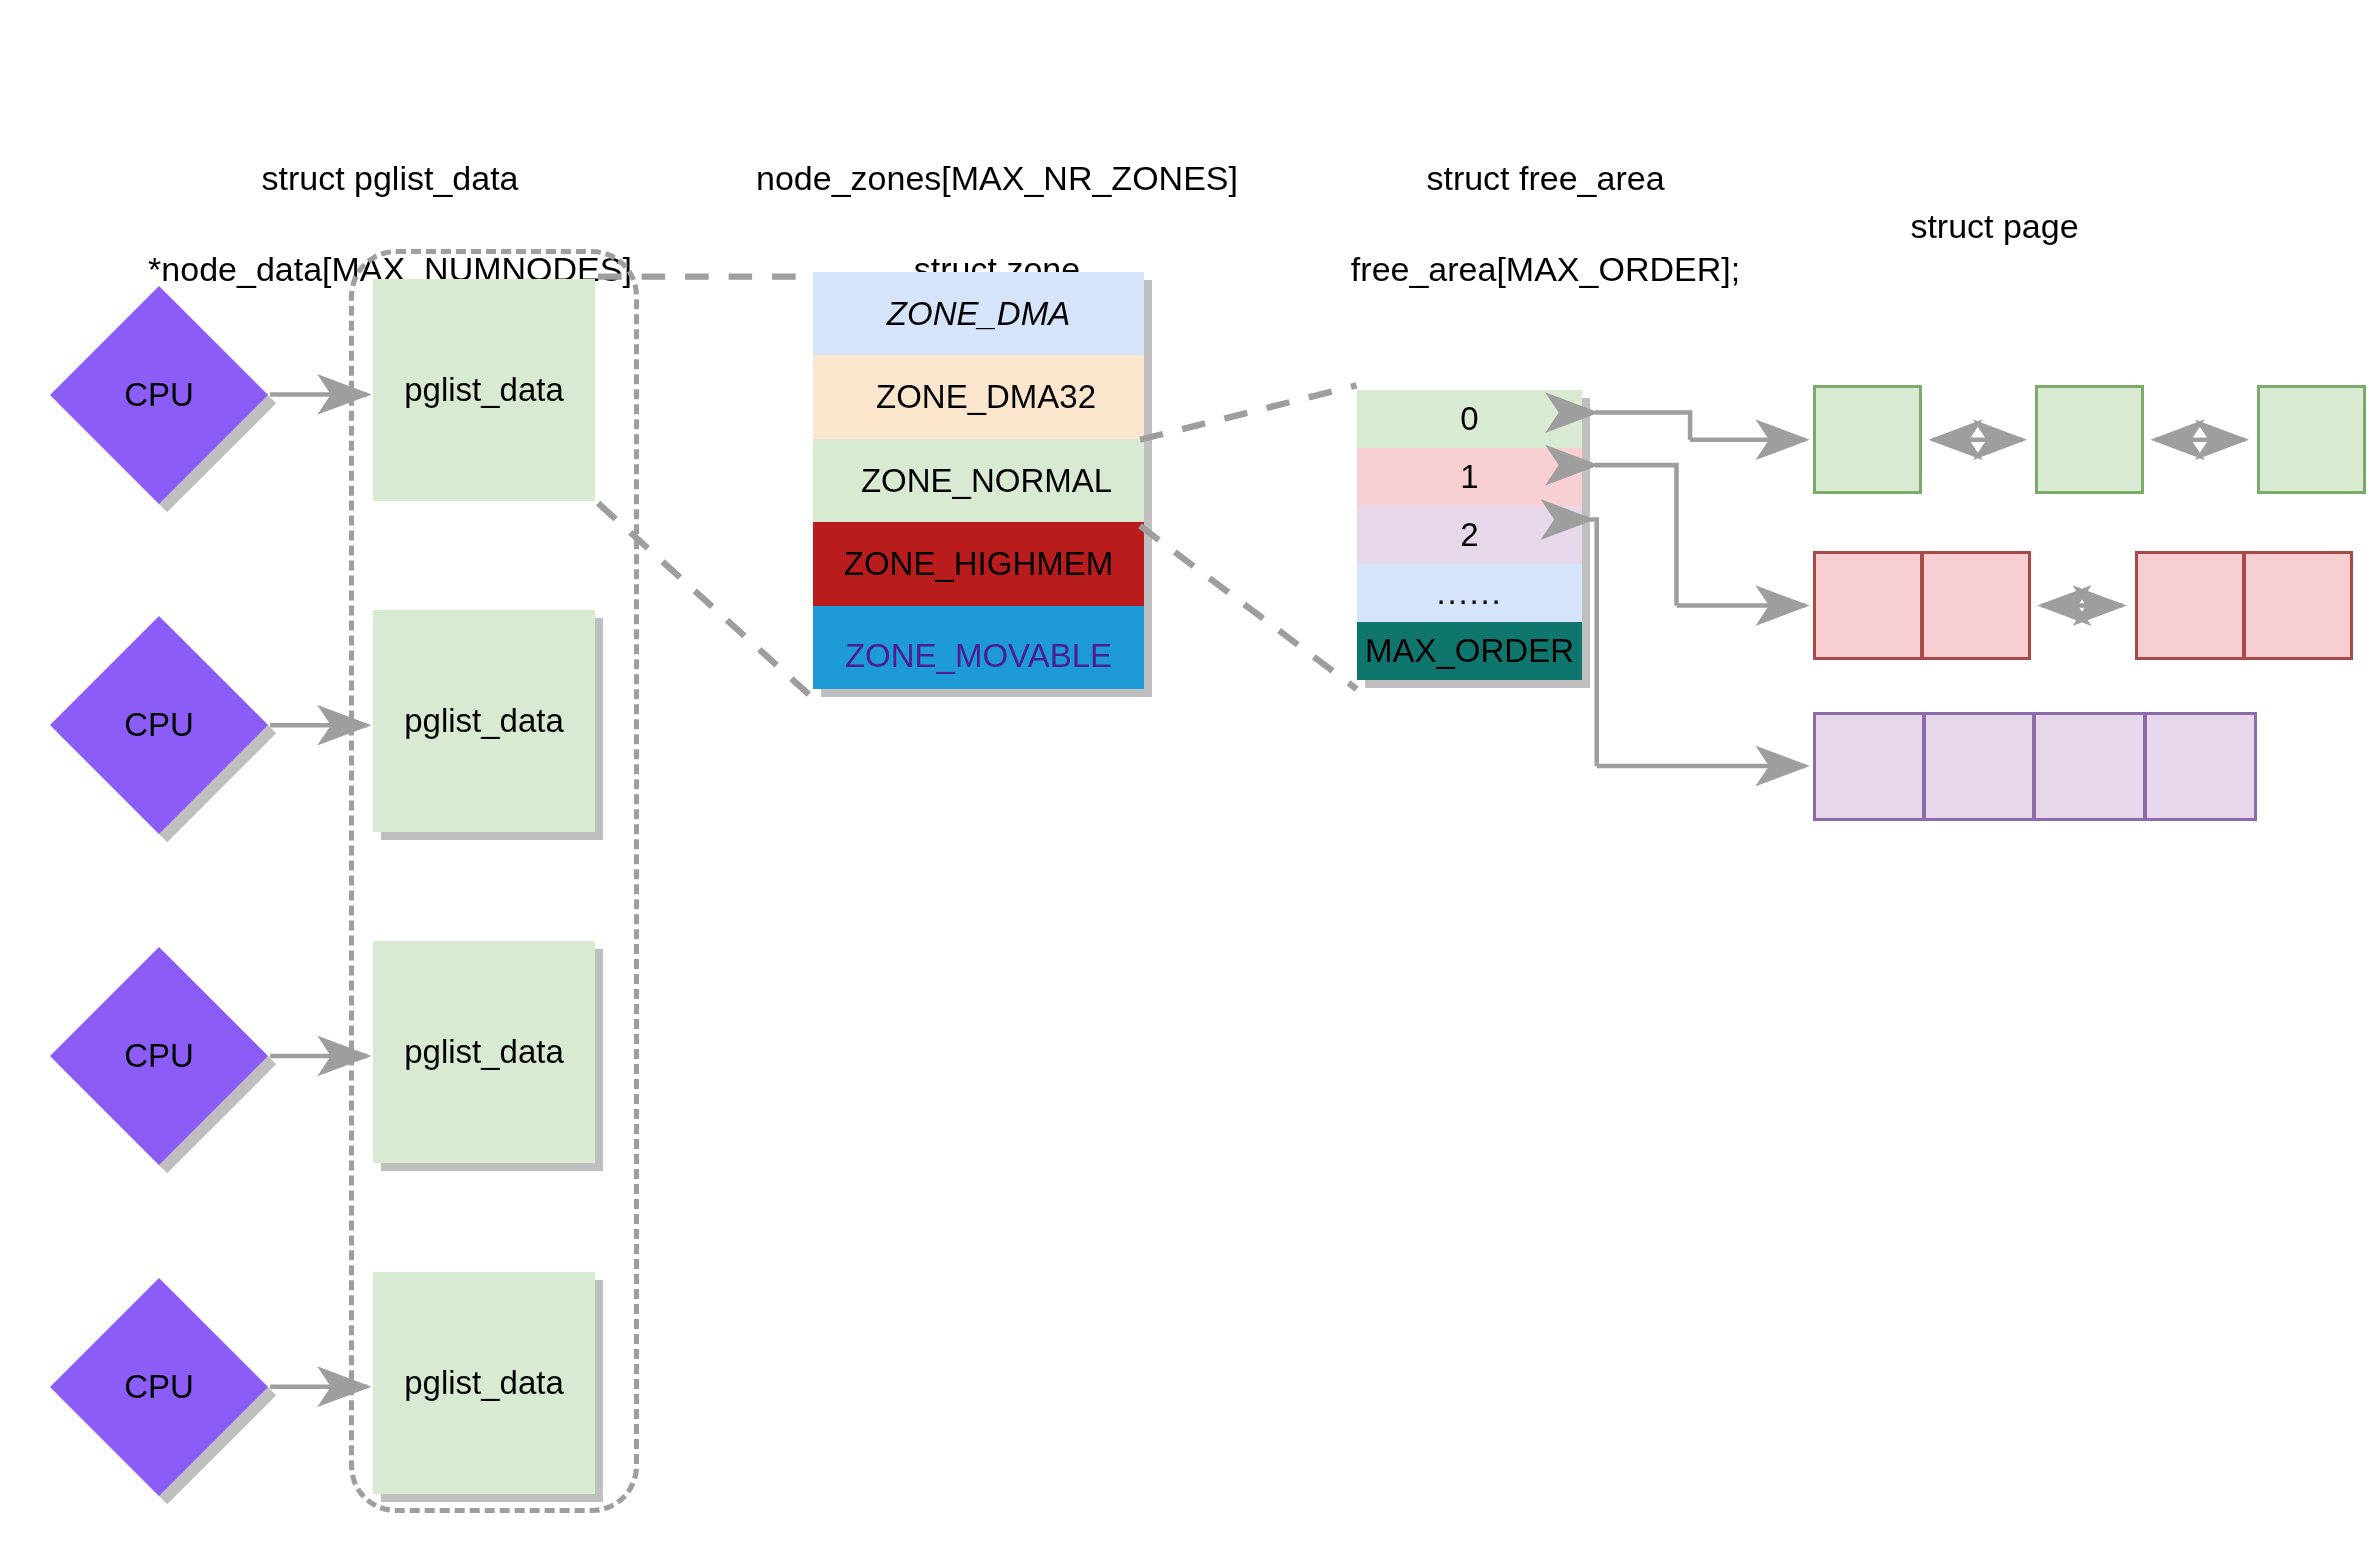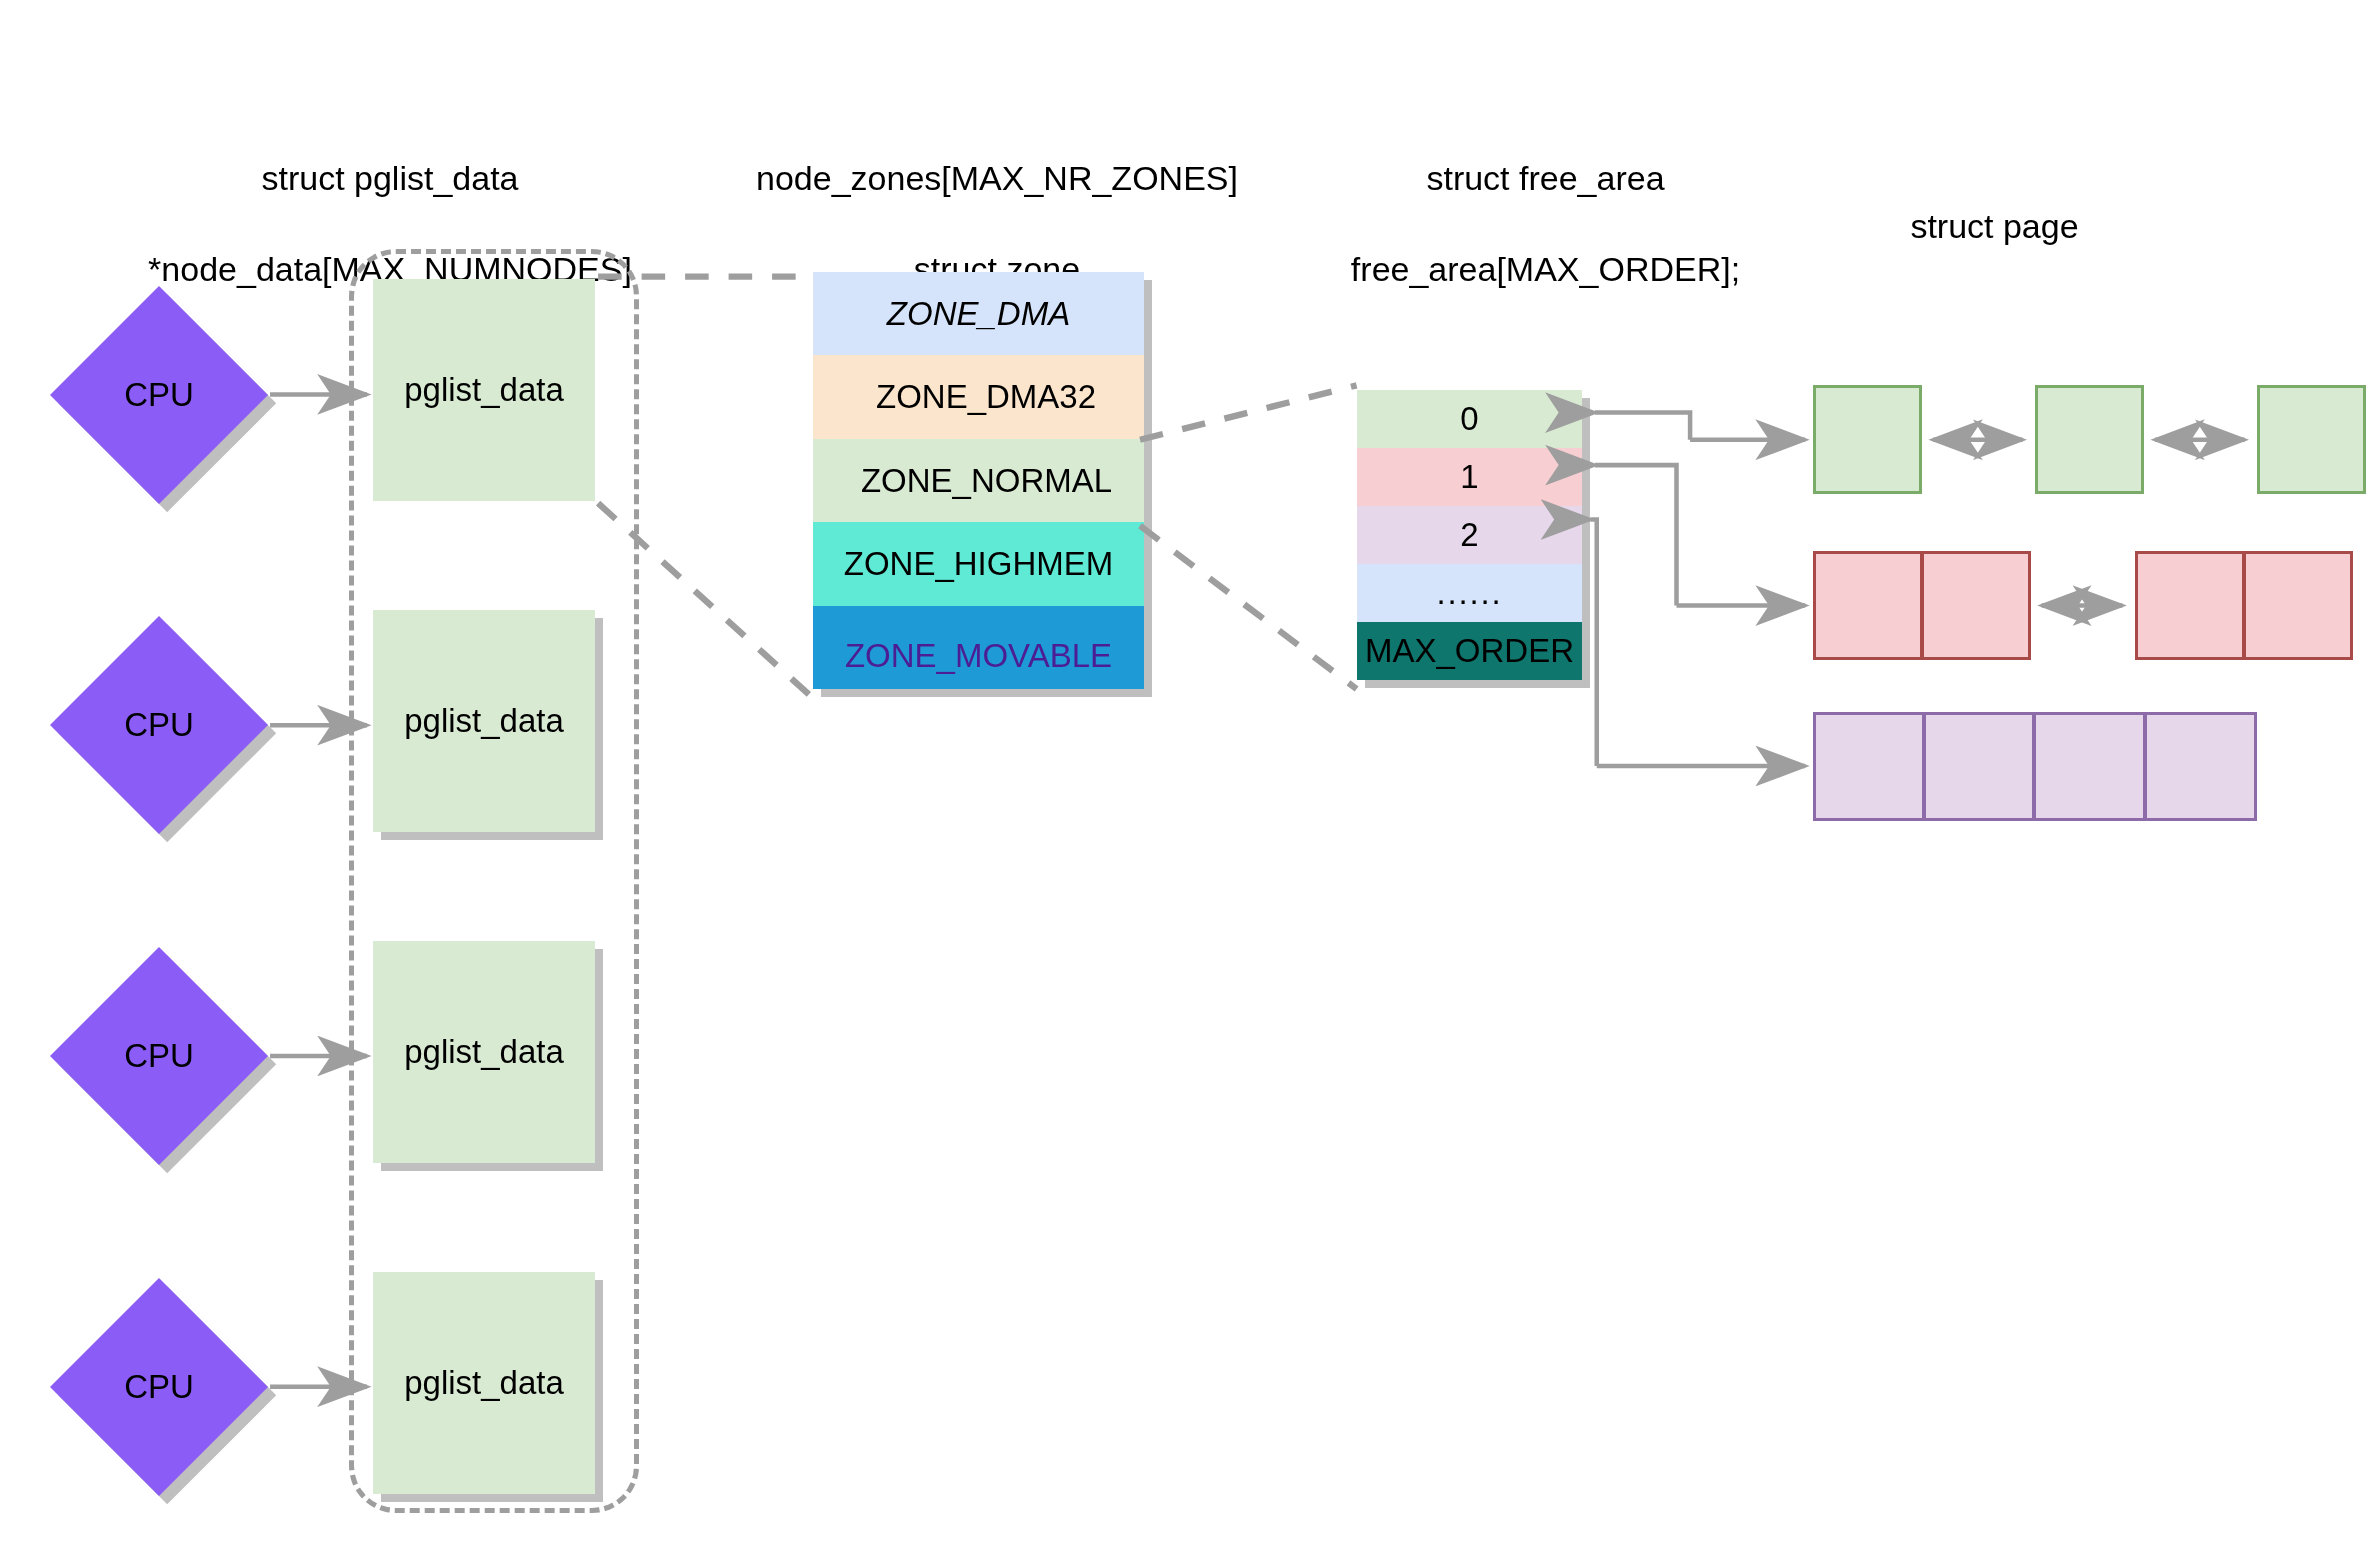--- a/index.html
+++ b/index.html
@@ -122,21 +122,21 @@
     <div class="rows">
       <div class="row" style="background:#d6e4fb;font-style:italic;">
         <span style="color:#000;">ZONE_DMA</span>
       </div>
       <div class="row" style="background:#fce5cd;padding-left:15px;">
         <span style="color:#000;">ZONE_DMA32</span>
       </div>
       <div class="row" style="background:#d9ead3;padding-left:16px;">
         <span style="color:#000;">ZONE_NORMAL</span>
       </div>
-      <div class="row" style="background:#5eead4;">
+      <div class="row" style="background:#b91c1c;">
         <span style="color:#000;">ZONE_HIGHMEM</span>
       </div>
       <div class="row" style="background:#1e9bd7;">
         <span style="color:#4c1d95;margin-top:17px;">ZONE_MOVABLE</span>
       </div>
     </div>
   </div>
 
   <div class="stack" style="left:1357px;top:390px;width:225px;height:290px;">
     <div class="sh"></div>

